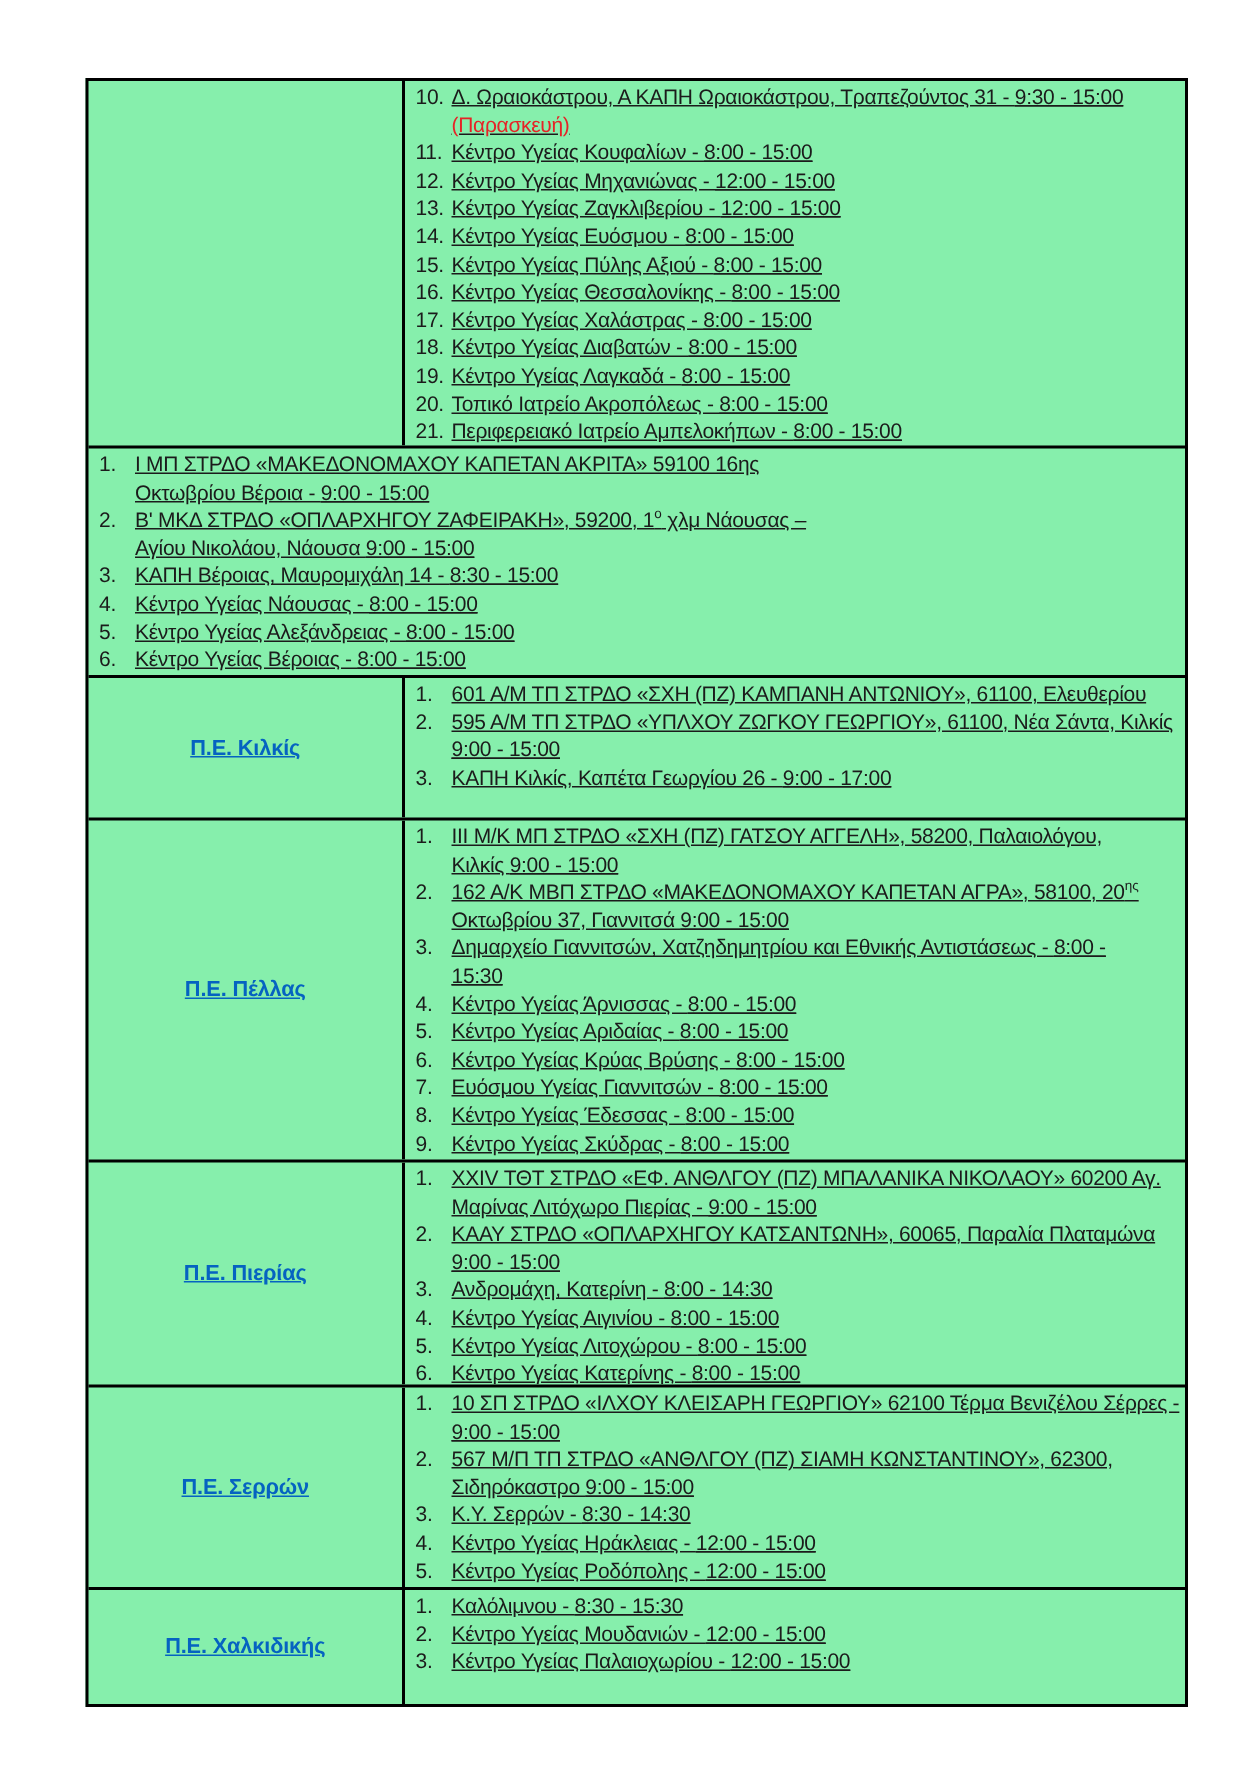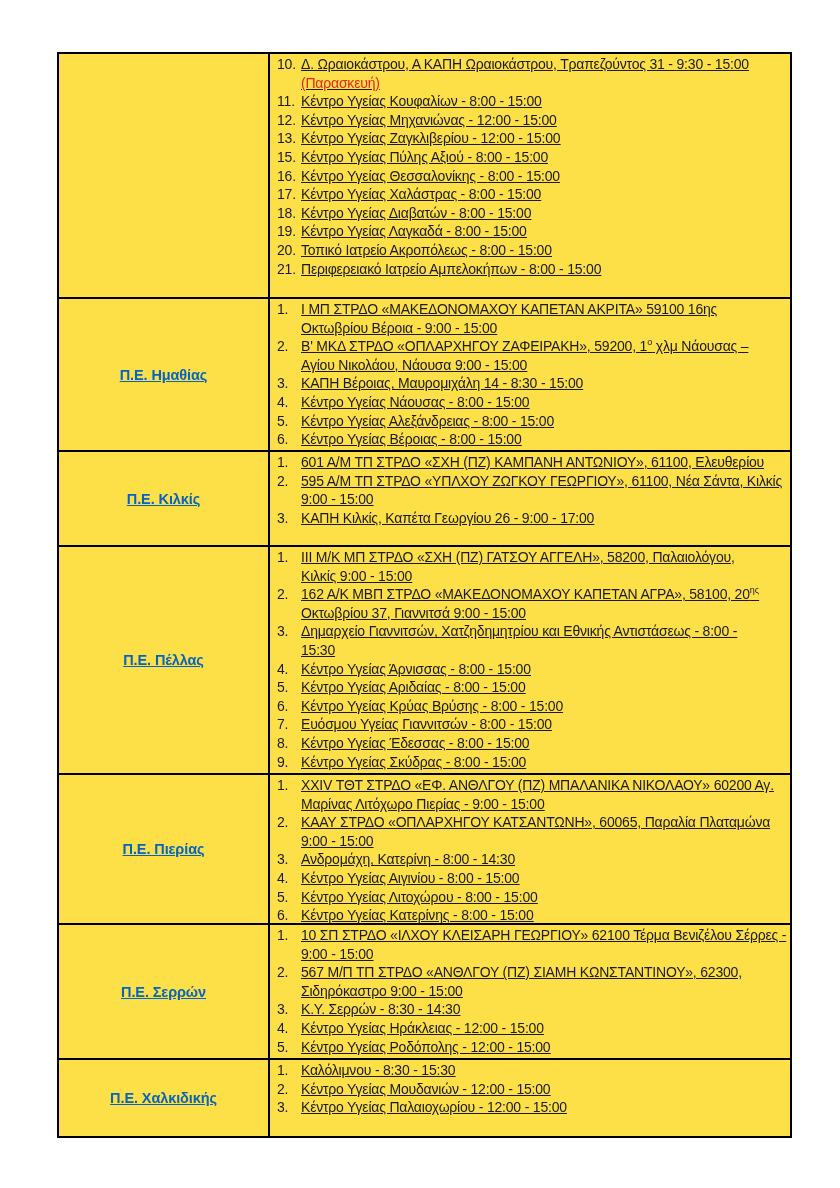--- a/index.html
+++ b/index.html
@@ -11,21 +11,21 @@
   html,body{margin:0;padding:0;}
   body{
     width:840px;height:1188px;background:#ffffff;
     font-family:"Liberation Sans","DejaVu Sans",sans-serif;
     color:var(--ink);
     position:relative;
   }
   #tbl{
     position:absolute;left:57px;top:52px;width:735px;
     border:2px solid var(--line);
-    box-sizing:border-box;background:#fde047;
+    box-sizing:border-box;background:#86efac;
   }
   .row{display:flex;box-sizing:border-box;overflow:hidden;}
   .row + .row{border-top:2px solid var(--line);}
   .r0{height:243px;}
   .r1{height:153px;}
   .r2{height:95px;}
   .r3{height:228px;}
   .r4{height:150px;}
   .r5{height:135px;}
   .r6{height:78px;}
@@ -78,20 +78,26 @@
             <div class="ln"><span>Κέντρο Υγείας Μηχανιώνας - </span><span class="u">12:00 - 15:00</span></div>
           </div>
         </div>
         <div class="item">
           <span class="num">13.</span>
           <div class="lines">
             <div class="ln"><span>Κέντρο Υγείας Ζαγκλιβερίου - </span><span class="u">12:00 - 15:00</span></div>
           </div>
         </div>
         <div class="item">
+          <span class="num">14.</span>
+          <div class="lines">
+            <div class="ln"><span>Κέντρο Υγείας Ευόσμου - </span><span class="u">8:00 - 15:00</span></div>
+          </div>
+        </div>
+        <div class="item">
           <span class="num">15.</span>
           <div class="lines">
             <div class="ln"><span>Κέντρο Υγείας Πύλης Αξιού - </span><span class="u">8:00 - 15:00</span></div>
           </div>
         </div>
         <div class="item">
           <span class="num">16.</span>
           <div class="lines">
             <div class="ln"><span>Κέντρο Υγείας Θεσσαλονίκης - </span><span class="u">8:00 - 15:00</span></div>
           </div>
@@ -122,23 +128,20 @@
         </div>
         <div class="item">
           <span class="num">21.</span>
           <div class="lines">
             <div class="ln"><span>Περιφερειακό Ιατρείο Αμπελοκήπων - </span><span class="u">8:00 - 15:00</span></div>
           </div>
         </div>
       </div>
     </div>
     <div class="row r1">
-      <div class="cell-left">
-        <span class="region-label">Π.Ε. Ημαθίας</span>
-      </div>
       <div class="cell-right">
         <div class="item">
           <span class="num">1.</span>
           <div class="lines">
             <div class="ln"><span>Ι ΜΠ ΣΤΡΔΟ «ΜΑΚΕΔΟΝΟΜΑΧΟΥ ΚΑΠΕΤΑΝ ΑΚΡΙΤΑ» 59100 16ης</span></div>
             <div class="ln"><span>Οκτωβρίου Βέροια - </span><span class="u">9:00 - 15:00</span></div>
           </div>
         </div>
         <div class="item">
           <span class="num">2.</span>

